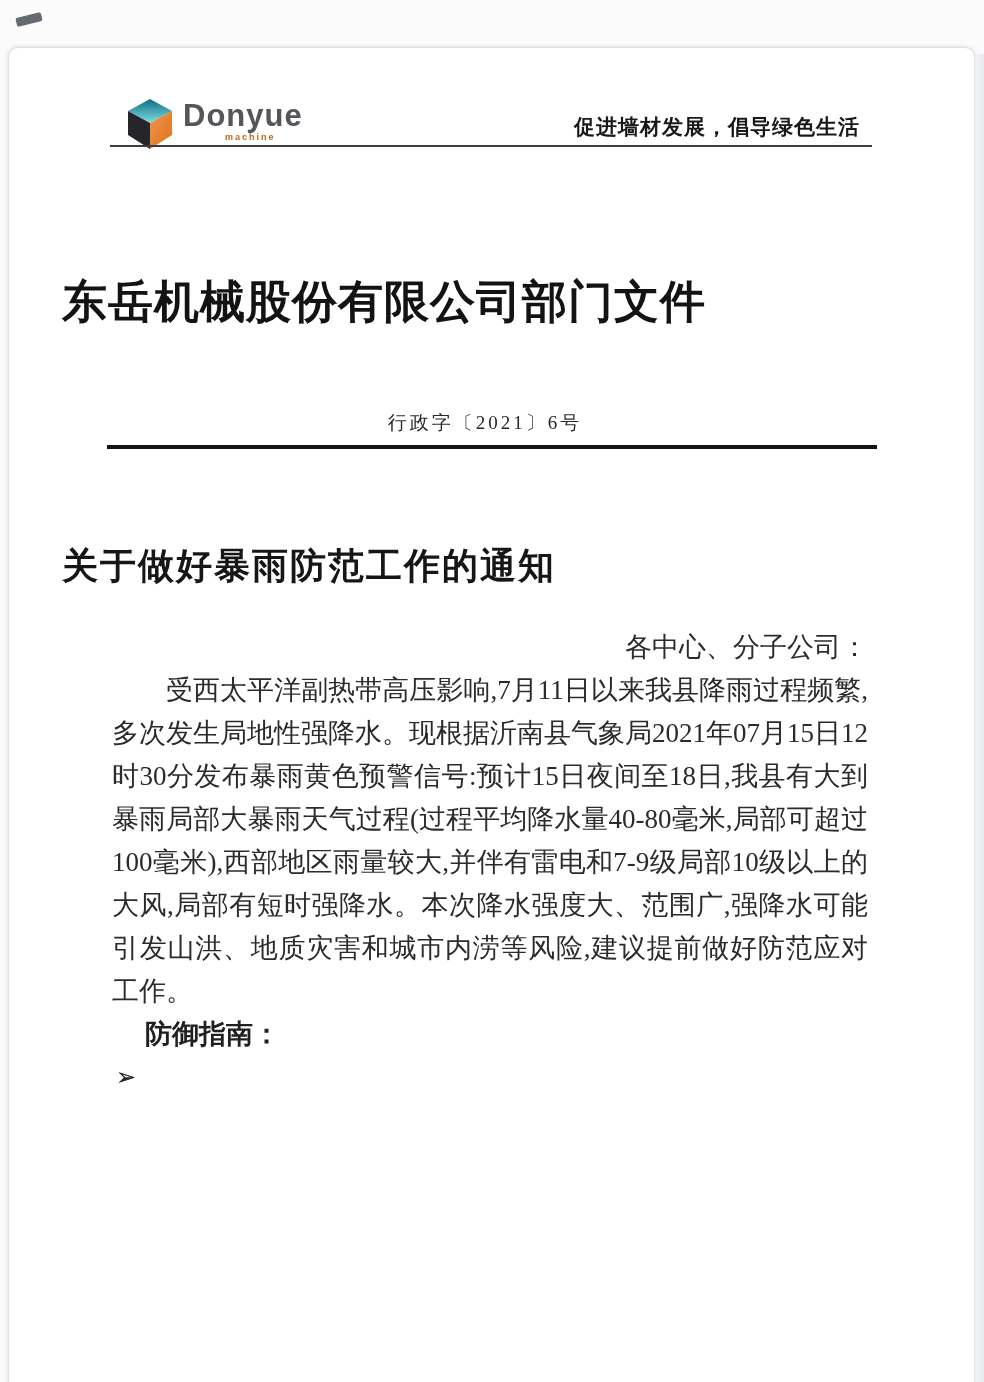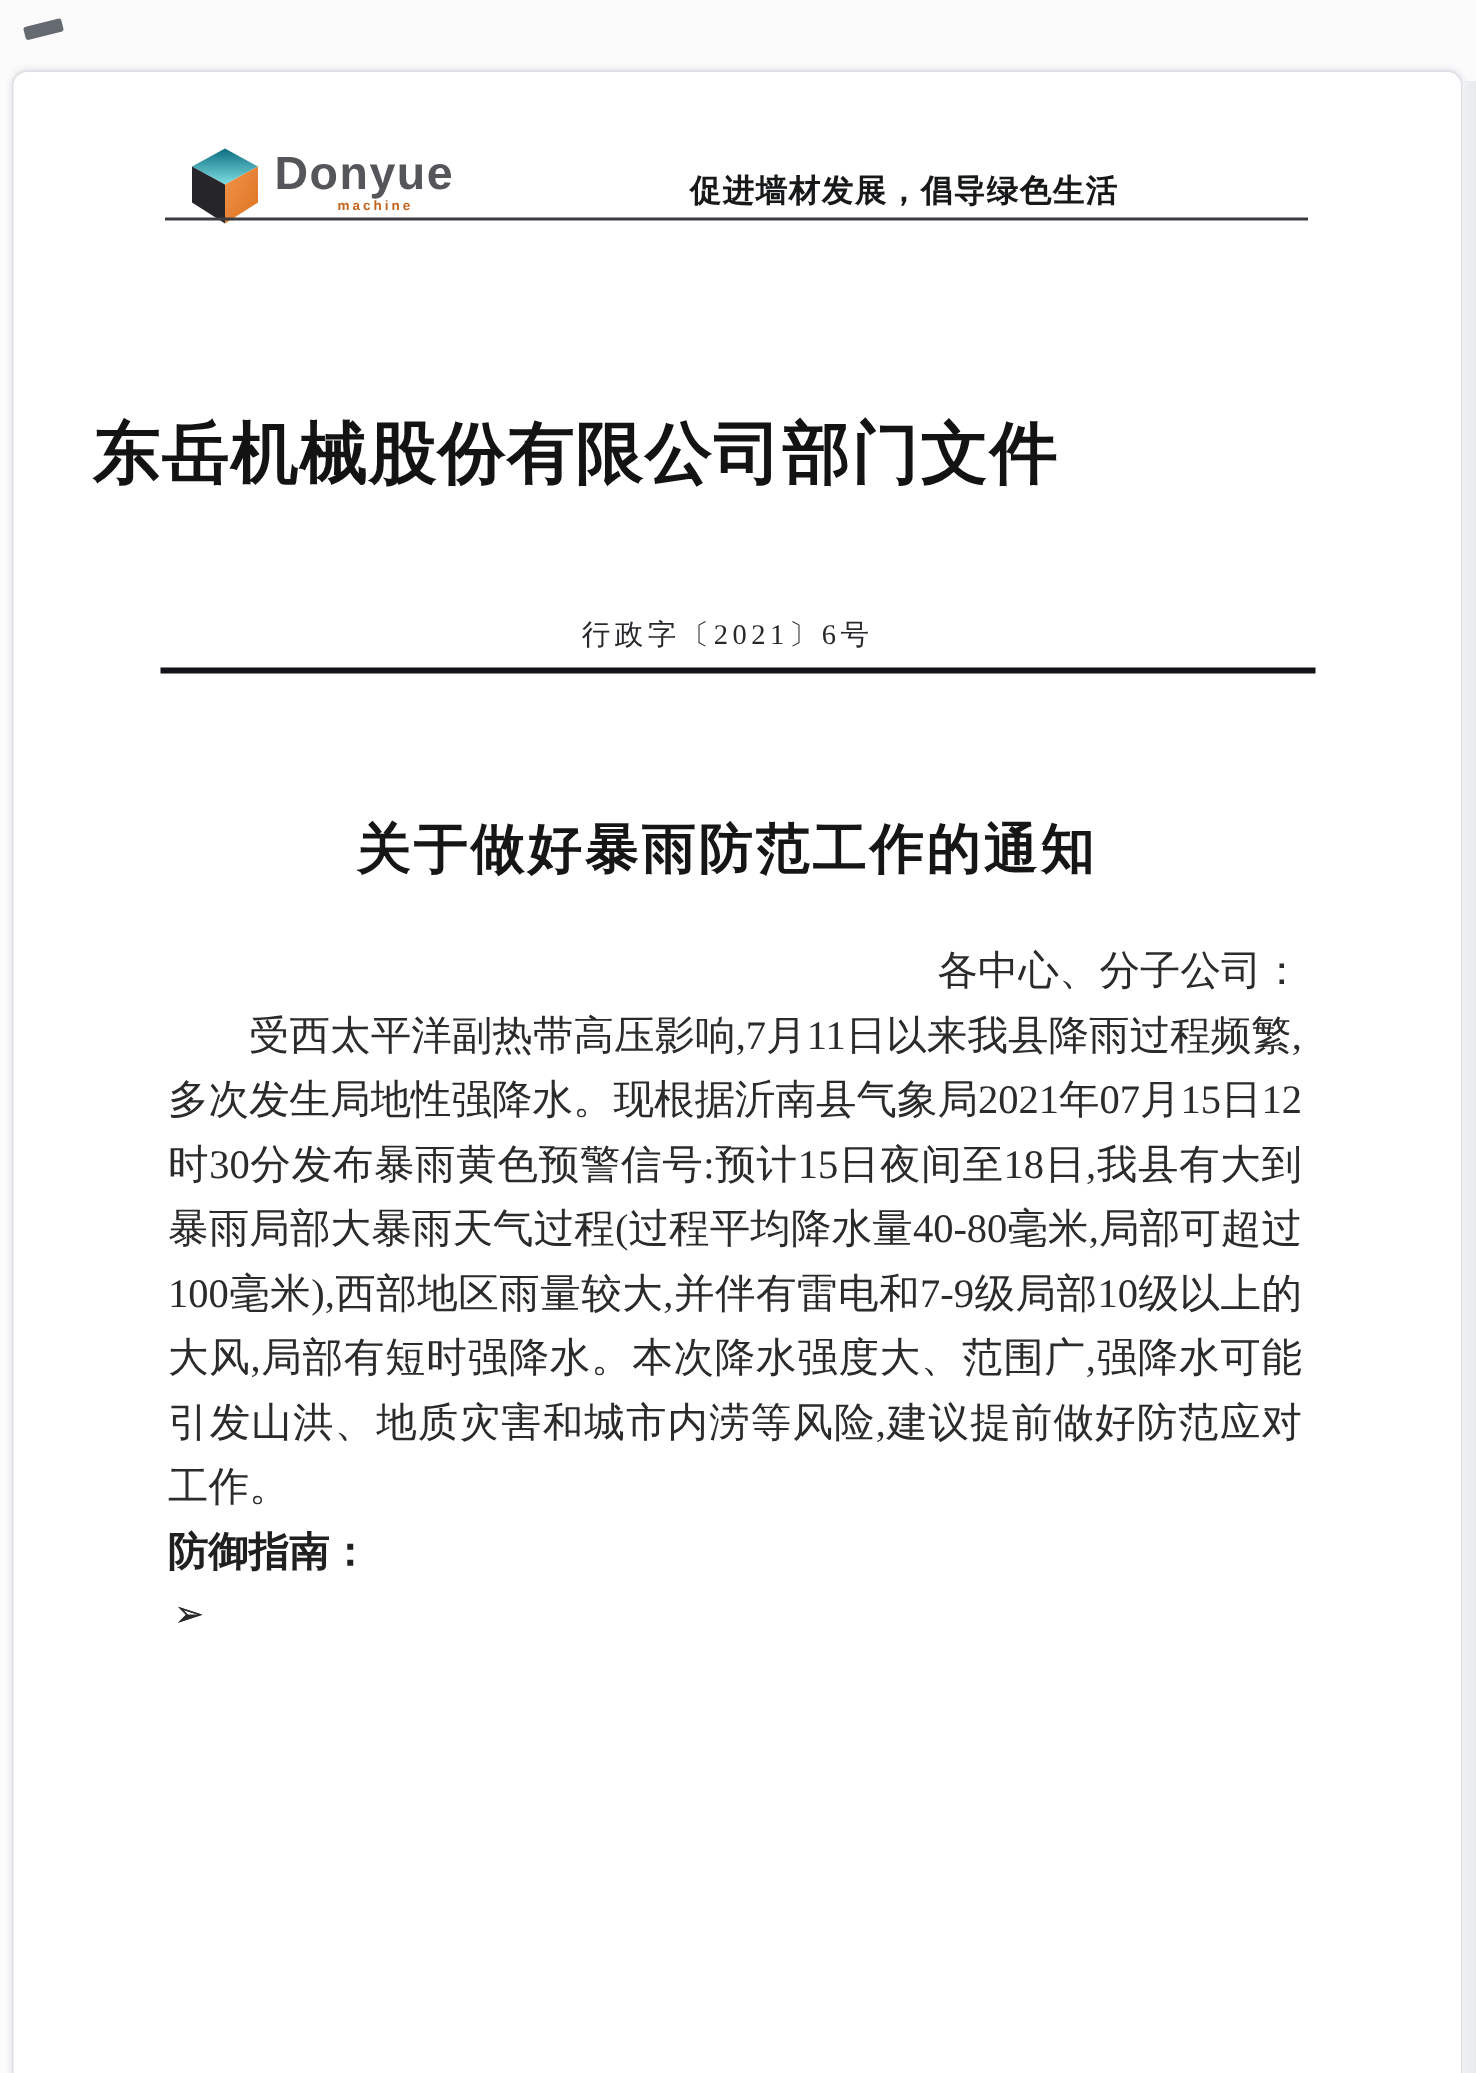--- a/index.html
+++ b/index.html
@@ -19,42 +19,42 @@
   .bottom-edge { position:absolute; left:88px; top:1377px; width:896px; height:4px;
           background:#15161a; }
 
   
   .logo { position:absolute; left:127px; top:82px; width:240px; height:54px; }
   .logo svg { position:absolute; left:0; top:2px; }
   .brand { position:absolute; left:56px; top:2px; font-family:"Liberation Sans", sans-serif;
            font-weight:bold; font-size:31px; letter-spacing:1px; color:#55565a; }
   .brand-sub { position:absolute; left:58px; top:36px; font-family:"Liberation Sans", sans-serif;
            font-weight:bold; font-size:9px; letter-spacing:2px; color:#c2641e;padding-left:40px; }
-  .slogan { position:absolute; left:460px; top:99px; width:400px; text-align:left;
+  .slogan { position:absolute; left:460px; top:99px; width:400px; text-align:right;
            font-family:"Liberation Sans", sans-serif; font-weight:bold;
            font-size:21px; color:#17181a; letter-spacing:1px; }
   .header-rule { position:absolute; left:110px; top:131px; width:762px; height:2px;
            background:#3b3d40; }
 
   
   .org-title { position:absolute; left:62px; top:258px; width:846px; 
            font-size:45px; font-weight:bold; color:#131313; letter-spacing:1px; }
   .doc-number { position:absolute; left:62px; top:396px; width:846px; text-align:center;
            font-size:19px; color:#27282b; letter-spacing:3px; }
   .thick-rule { position:absolute; left:107px; top:431px; width:770px; height:4px;
            background:#121316; }
-  .notice-title { position:absolute; left:62px; top:528px; width:846px; text-align:center;
+  .notice-title { position:absolute; left:62px; top:528px; width:846px; 
            font-size:36px; font-weight:bold; color:#161616; letter-spacing:2px; }
 
   
   .body-text { position:absolute; left:112px; top:612px; width:756px;
            font-size:27px; line-height:43px; color:#2b2b2b; text-align:justify; }
   .salutation { text-align:right; }
   .para-indent { text-indent:2em; }
-  .guide-heading { font-weight:bold; color:#202020; text-align:left; }
+  .guide-heading { margin-left:33px; font-weight:bold; color:#202020; text-align:left; }
   .bullet-item { position:relative; padding-left:40px; }
   .bullet-item .marker { position:absolute; left:4px; top:0; font-size:24px; color:#2b2b2b; }
   .bullet-last { text-align-last:justify; }
 </style>
 </head>
 <body>
 
 <div class="stage">
   <div class="page"></div>
   <div class="right-gutter"></div>

